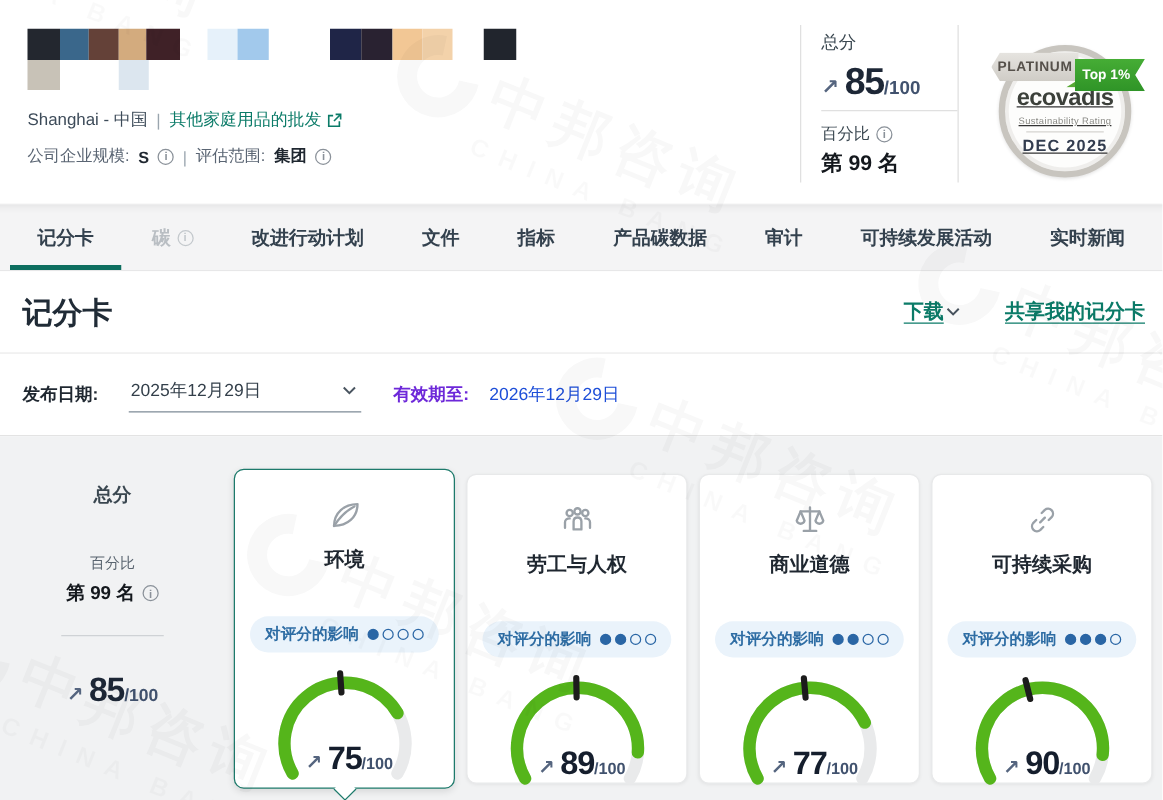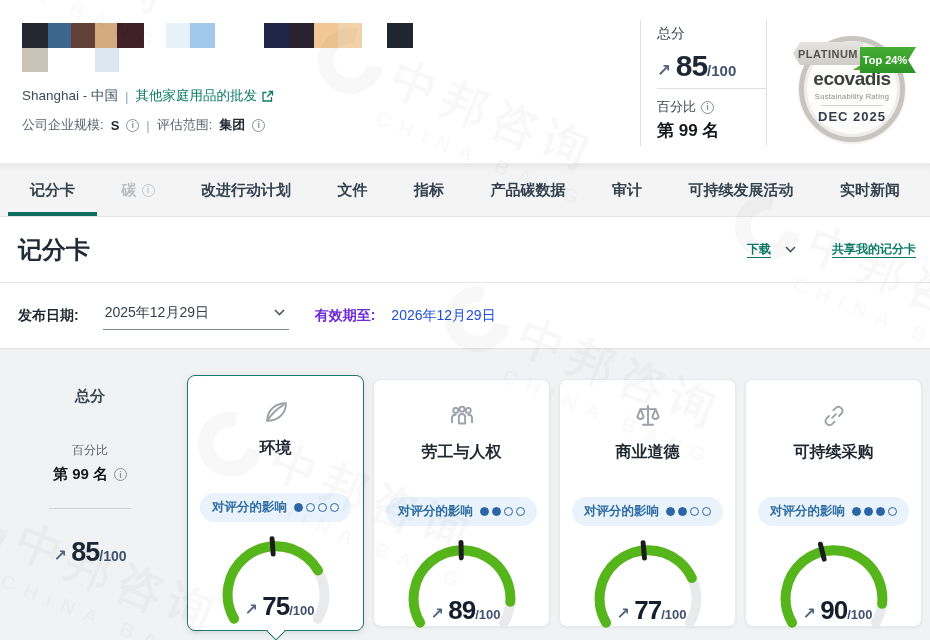--- a/index.html
+++ b/index.html
@@ -42,21 +42,21 @@
   .big-num { font-size:30px; font-weight:800; color:#1d2736; letter-spacing:-1px; }
   .suffix { font-size:15px; font-weight:700; color:#41526e; }
   .sb-bottom { padding-top:9px; }
   .pct-label { font-size:13px; color:#3a4750; display:flex; align-items:center; gap:5px; }
   .pct-val { font-size:17px; font-weight:800; color:#14181d; margin-top:3px; }
   
   .badge { position:absolute; left:776px; top:6px; width:150px; height:150px; }
   .badge-circle { position:absolute; left:23px; top:30px; width:106px; height:106px;
                   border-radius:50%; border:5px solid #c8c5bf; background:#fdfdfc;
                   box-shadow: inset 0 0 0 3px #efeeec, 0 1px 3px rgba(0,0,0,.12);
-                  display:flex; flex-direction:column; align-items:center; padding-top:28px; }
+                  display:flex; flex-direction:column; align-items:center; padding-top:28px;text-decoration:underline; }
   .brand { font-size:19px; font-weight:800; color:#3c403a; letter-spacing:-0.5px; position:relative; line-height:1;}
   .brand::after { content:''; position:absolute; top:-4px; left:51%; width:8px; height:5px;
                   background:#57a834; clip-path:polygon(0 100%,100% 0,100% 100%); }
   .badge-sub { font-size:7.5px; color:#8a8a85; margin-top:4px; letter-spacing:.3px;}
   .badge-line { width:62px; height:1px; background:#d5d3cf; margin-top:4px; }
   .badge-date { font-size:13px; font-weight:800; color:#323c4e; letter-spacing:1px; margin-top:3px;}
   .ribbon-l { position:absolute; left:17px; top:36px; width:70px; height:23px; z-index:3;
               background:linear-gradient(#e6e4e0,#cfccc6);
               clip-path:polygon(0 50%,10% 0,100% 0,100% 100%,10% 100%);
               display:flex; align-items:center; justify-content:center;
@@ -76,22 +76,22 @@
          color:#33414e; position:relative; cursor:pointer; white-space:nowrap; }
   .tab.disabled { color:#b9bec3; cursor:default; }
   .tab.disabled .info-i { border-color:#c3c8cc; color:#c3c8cc; }
   .tab.active::after { content:''; position:absolute; left:-22px; right:-22px; bottom:0;
                        height:4px; background:#0d6e5f; }
   
   .sc-head { position:relative; height:66px; background:#fff; border-bottom:1px solid #e7e7e7;
              display:flex; align-items:center; padding:0 14px 0 18px; z-index:2;}
   .sc-title { font-size:24px; font-weight:800; color:#202b36; }
   .sc-actions { margin-left:auto; display:flex; align-items:center; gap:36px; }
-  .sc-link { font-size:12px; font-weight:700; color:#0b7b68; text-decoration:underline;
-             text-underline-offset:4px; display:inline-flex; align-items:center; gap:14px; cursor:pointer;}
+  .sc-link { font-size:16px; font-weight:700; color:#0b7b68; text-decoration:underline;
+             text-underline-offset:4px; display:inline-flex; align-items:center; gap:2px; cursor:pointer;}
   
   .date-row { position:relative; height:66px; background:#fff; border-bottom:1px solid #e3e3e3;
               display:flex; align-items:center; padding-left:18px; font-size:14px; z-index:2;}
   .date-label { font-weight:700; color:#1f2730; }
   .date-select { margin-left:24px; width:186px; border-bottom:1px solid #7e8b97;
                  display:flex; align-items:center; justify-content:space-between;
                  padding:2px 4px 7px 2px; color:#333f4a; cursor:pointer;gap:16px; }
   .valid-label { font-weight:700; color:#6d28d9; margin-left:26px;text-align:right; }
   .valid-val { margin-left:16px; color:#1d4ed8; }
   
@@ -242,21 +242,21 @@
   </div>
 
   <div class="badge">
     <div class="badge-circle">
       <div class="brand">ecovadis</div>
       <div class="badge-sub">Sustainability Rating</div>
       <div class="badge-line"></div>
       <div class="badge-date">DEC 2025</div>
     </div>
     <div class="ribbon-l">PLATINUM</div>
-    <div class="ribbon-r">Top 24%</div>
+    <div class="ribbon-r">Top 1%</div>
   </div>
 </div>
 
 <div class="tab-bar">
     <div class="tab active">
       <span>记分卡</span>
     </div>
     <div class="tab disabled">
       <span>碳</span>
       <span class="info-i">i</span>

